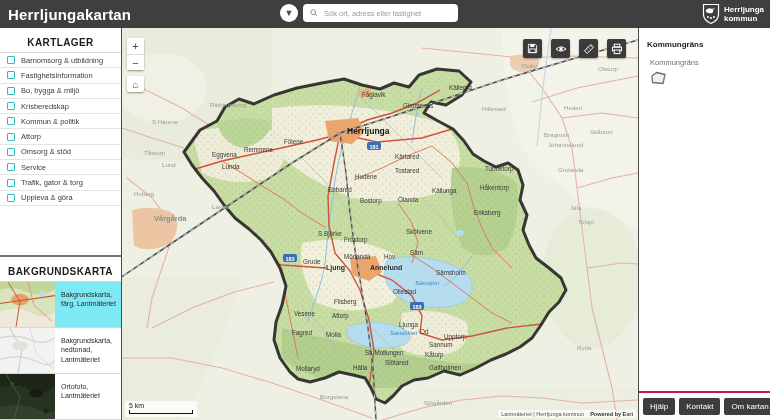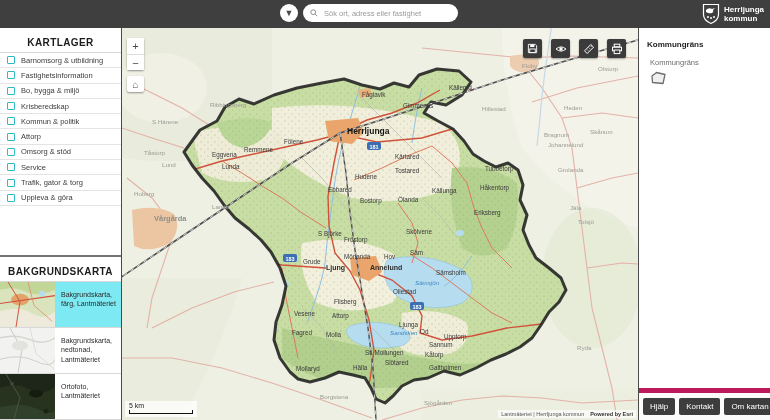--- a/index.html
+++ b/index.html
@@ -4,21 +4,21 @@
 <style>
   html,body{margin:0;padding:0;background:#888;}
   *{box-sizing:border-box;font-family:"Liberation Sans",sans-serif;}
   #app{position:relative;width:770px;height:420px;background:#fff;overflow:hidden;}
 
   
   #topbar{position:absolute;left:0;top:0;width:770px;height:28px;background:#3f3f3f;display:flex;align-items:center;z-index:30;}
   #app-title{color:#fff;font-size:15px;font-weight:bold;margin-left:8px;letter-spacing:.2px;}
   #search-wrap{position:absolute;left:280px;top:4px;display:flex;align-items:center;gap:5px;}
   #chevron-btn{width:18px;height:18px;border-radius:50%;background:#fff;border:none;display:flex;align-items:center;justify-content:center;color:#4a4a4a;font-size:9px;cursor:pointer;padding:0;}
-  #search-box{display:flex;align-items:center;width:155px;height:18px;background:#fff;border-radius:9px;padding:0 7px;}
+  #search-box{display:flex;align-items:center;width:155px;height:18px;background:#fff;border-radius:4px;padding:0 7px;}
   #search-box svg{flex:0 0 auto;margin-right:4px;}
   #search-input{border:none;outline:none;width:120px;font-size:7.5px;color:#333;background:transparent;}
   #search-input::placeholder{color:#9a9a9a;}
   #logo{position:absolute;right:6px;top:3px;display:flex;align-items:center;gap:4px;color:#fff;}
   #logo .logo-text{font-size:8px;line-height:1.15;font-weight:bold;}
 
   
   #left-col{position:absolute;left:0;top:28px;width:122px;height:392px;background:#fff;border-right:1px solid #4a4a4a;z-index:20;display:flex;flex-direction:column;}
   .panel-title{font-size:10px;font-weight:bold;color:#1c1c1c;text-align:center;padding:9px 0 4px;letter-spacing:.4px;border-bottom:1px solid #d8d8d8;}
   .layer-item{display:flex;align-items:center;gap:6px;padding:0 0 0 7px;height:15.3px;border-bottom:1px solid #e4e4e4;cursor:pointer;}
@@ -59,29 +59,30 @@
   .ml-outtown{font-size:7.5px;fill:#8f8f88;font-weight:bold;}
   .ml-lake{font-size:6.2px;fill:#3f87bf;font-style:italic;}
   .shield-txt{font-size:5.5px;fill:#fff;font-weight:bold;text-anchor:middle;}
 
   
   #right-col{position:absolute;left:638px;top:28px;width:132px;height:392px;background:#fff;border-left:1px solid #4a4a4a;z-index:20;display:flex;flex-direction:column;}
   #legend-body{flex:1;padding:0 8px;}
   #legend-group-title{font-size:8px;font-weight:bold;color:#1d1d1d;margin-top:12px;}
   #legend-item-label{font-size:7.5px;color:#6e6e6e;margin-top:9px;margin-left:3px;}
   #legend-shape{margin:4px 0 0 3px;}
-  #footer-btns{border-top:5px solid #be185d;padding:5px 4px;display:flex;justify-content:space-between;gap:4px;background:#fbfbfb;margin-top:20px;}
+  #footer-btns{border-top:2px solid #be185d;padding:5px 4px;display:flex;justify-content:space-between;gap:4px;background:#fbfbfb;margin-top:20px;}
   .fbtn{background:#3d3d3d;color:#fff;border:none;border-radius:2px;font-size:8px;padding:4px 7px;cursor:pointer;white-space:nowrap;}
 </style>
 </head>
 <body>
 
 <div id="app">
 
   <div id="topbar">
+    <span id="app-title">Herrljungakartan</span>
     <div id="search-wrap">
       <button id="chevron-btn">
         <span>▼</span>
       </button>
       <div id="search-box">
         <svg width="8" height="8" viewBox="0 0 10 10">
           <circle cx="4" cy="4" r="3" fill="none" stroke="#8a8a8a" stroke-width="1.2"></circle>
           <line x1="6.2" y1="6.2" x2="9" y2="9" stroke="#8a8a8a" stroke-width="1.2"></line>
         </svg>
         <input id="search-input" value="" placeholder="Sök ort, adress eller fastighet" style="">

